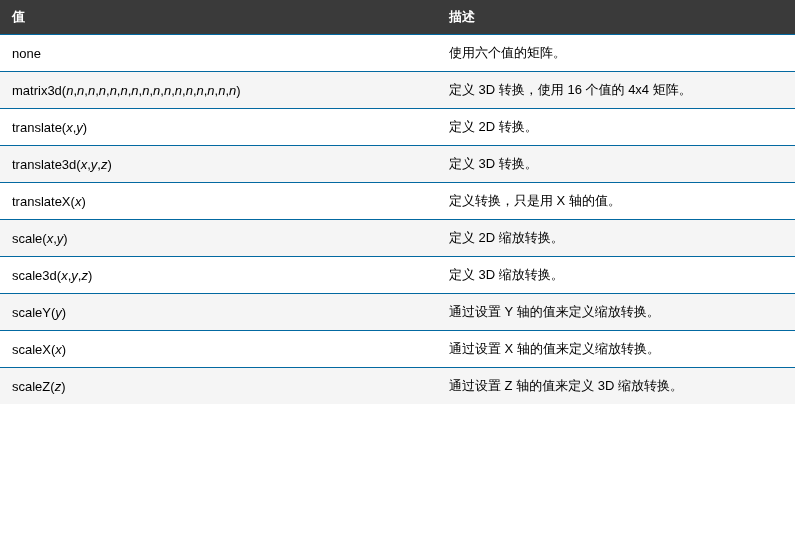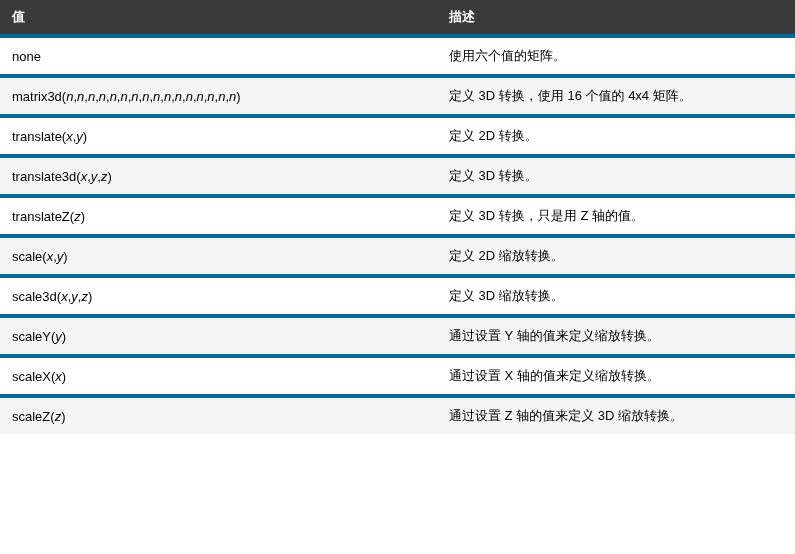--- a/index.html
+++ b/index.html
@@ -21,21 +21,21 @@
   thead th {
     background: #3a3a3a;
     color: #fff;
     text-align: left;
     font-weight: bold;
     padding: 8px 12px;
     font-size: 13px;
   }
   tbody td {
     padding: 9px 12px;
-    border-top: 4px solid #0369a1;
+    border-top: 1px solid #0369a1;
     vertical-align: middle;
     font-size: 13px;
   }
   tbody tr:nth-child(even) td { background: #f5f5f5; }
   tbody tr:nth-child(odd) td { background: #ffffff; }
   .param { font-style: italic; }
 </style>
 </head>
 <body>
 
@@ -61,22 +61,22 @@
       </tr>
       <tr>
         <td>translate(<span class="param">x</span>,<span class="param">y</span>)</td>
         <td>定义 2D 转换。</td>
       </tr>
       <tr>
         <td>translate3d(<span class="param">x</span>,<span class="param">y</span>,<span class="param">z</span>)</td>
         <td>定义 3D 转换。</td>
       </tr>
       <tr>
-        <td>translateZ(<span class="param">z</span>)</td>
-        <td>定义 3D 转换，只是用 Z 轴的值。</td>
+        <td>translateX(<span class="param">x</span>)</td>
+        <td>定义转换，只是用 X 轴的值。</td>
       </tr>
       <tr>
         <td>scale(<span class="param">x</span>,<span class="param">y</span>)</td>
         <td>定义 2D 缩放转换。</td>
       </tr>
       <tr>
         <td>scale3d(<span class="param">x</span>,<span class="param">y</span>,<span class="param">z</span>)</td>
         <td>定义 3D 缩放转换。</td>
       </tr>
       <tr>

